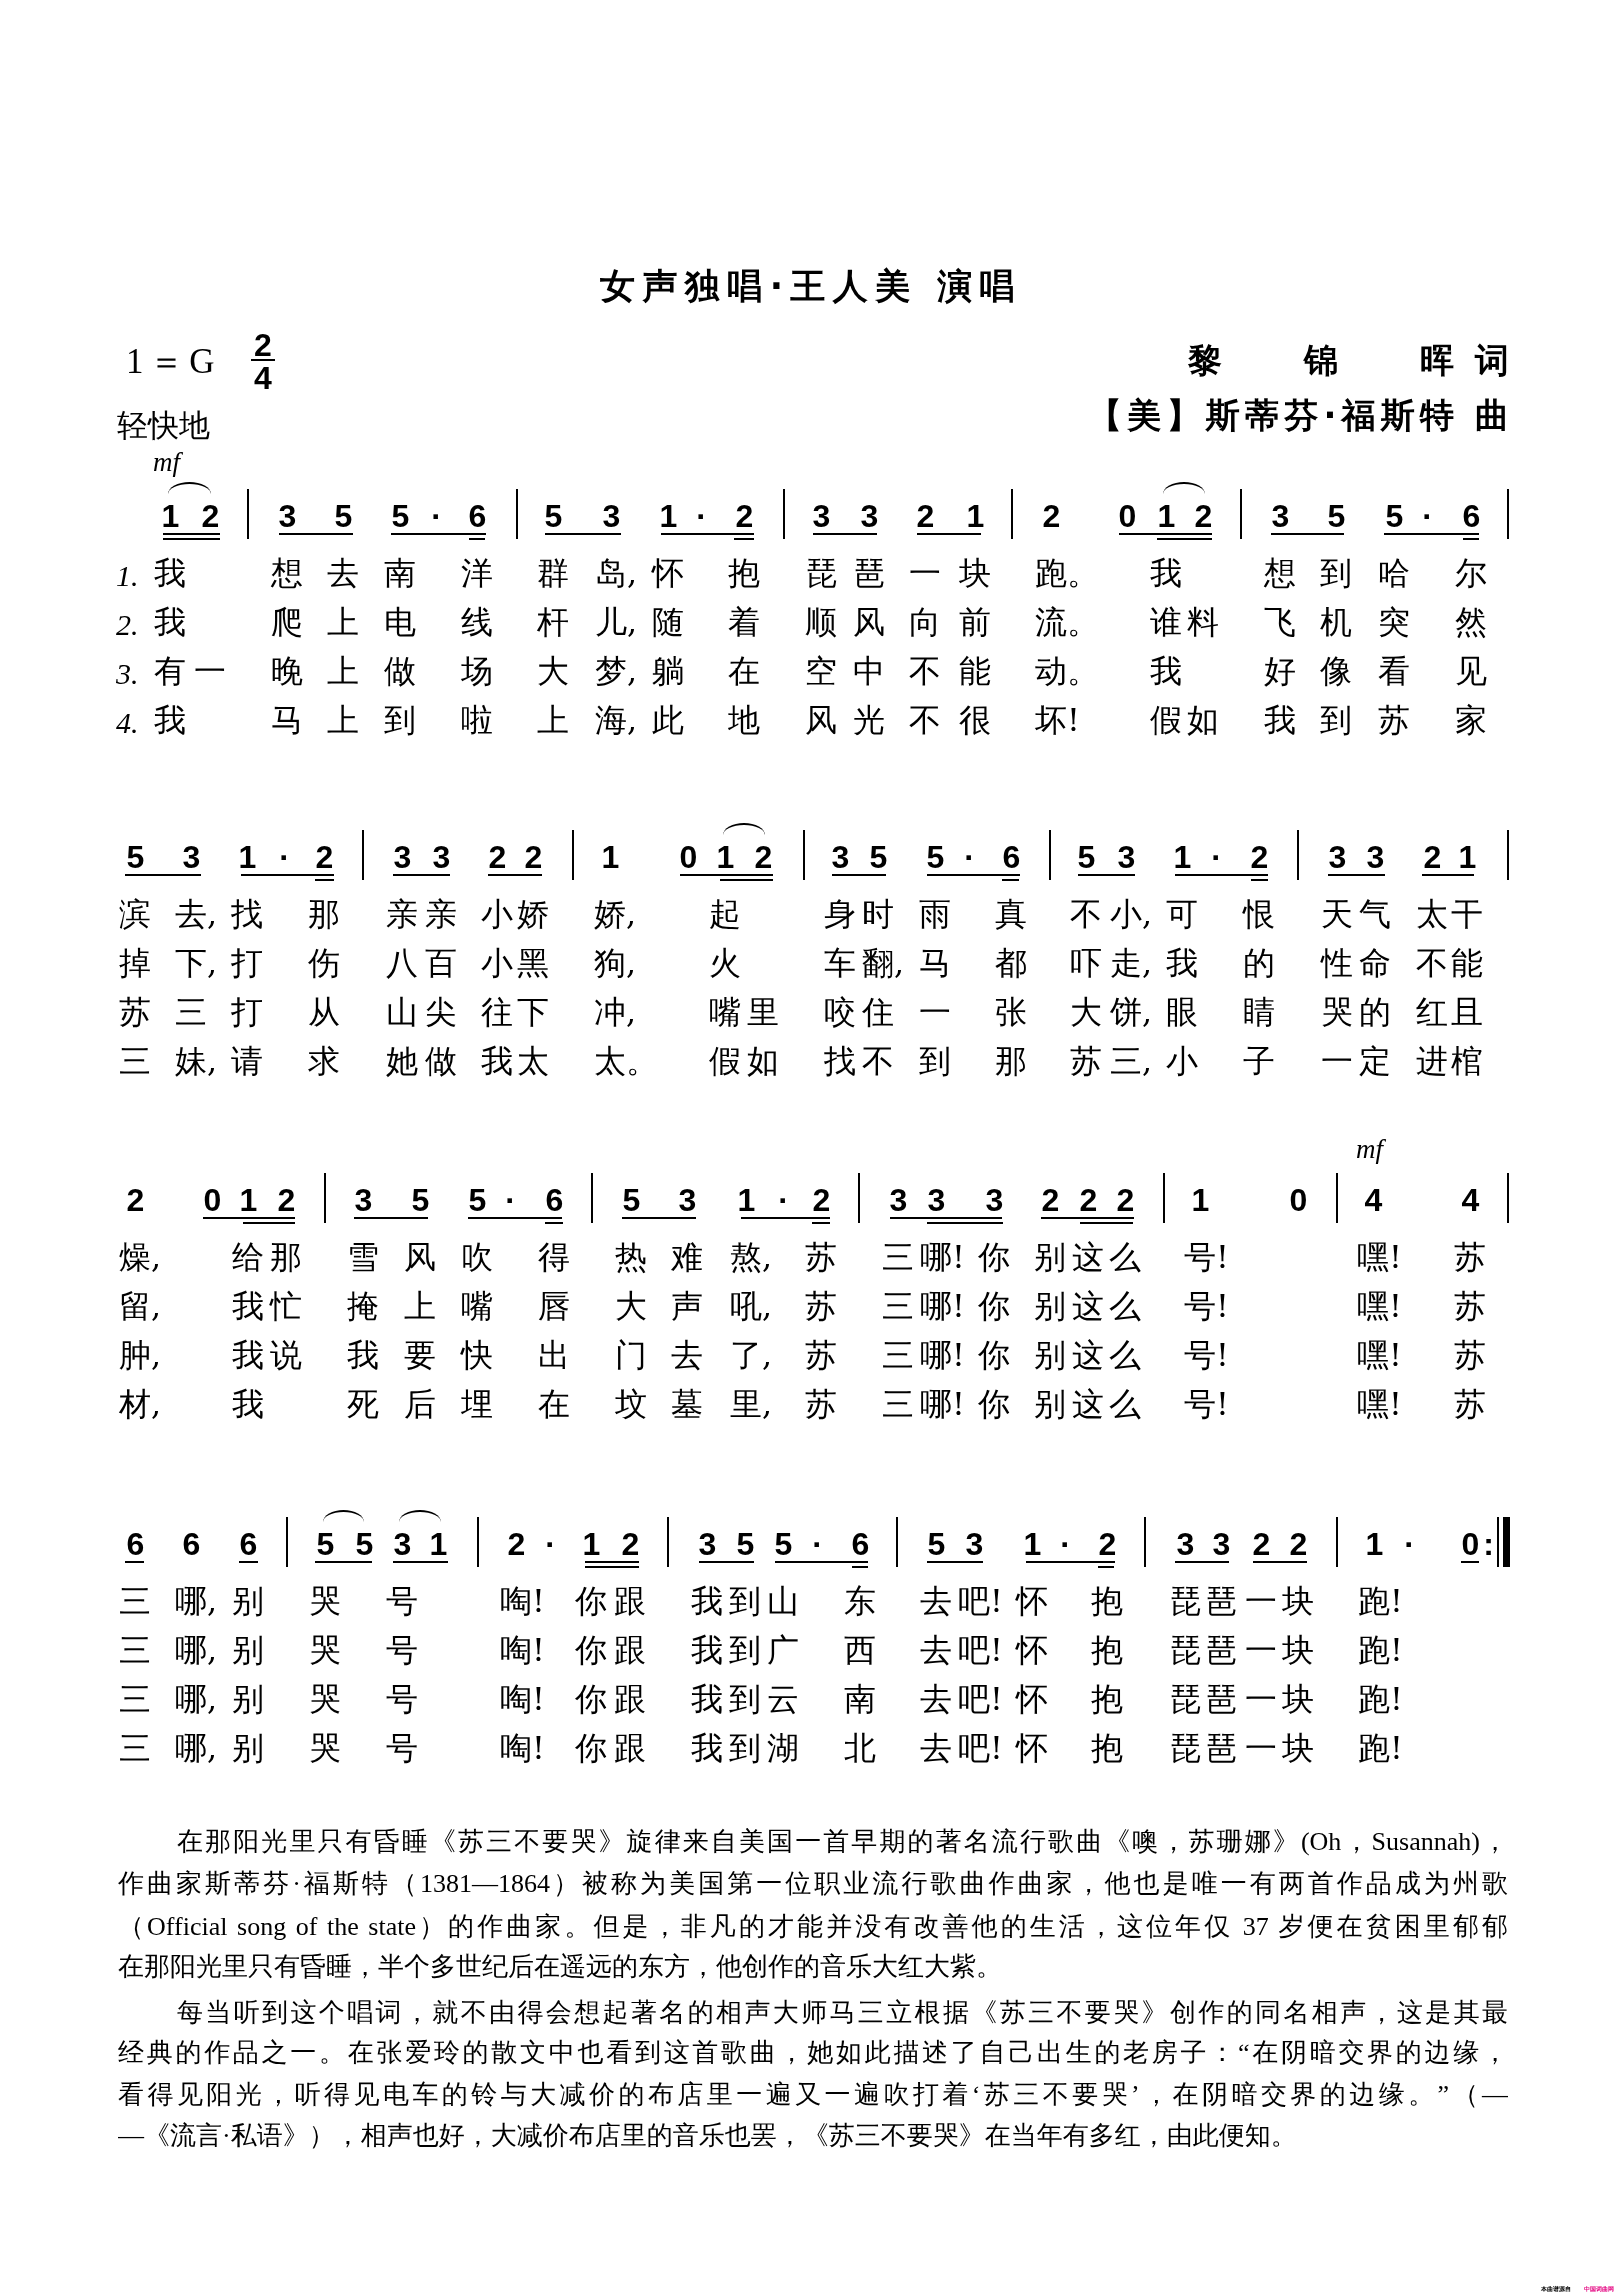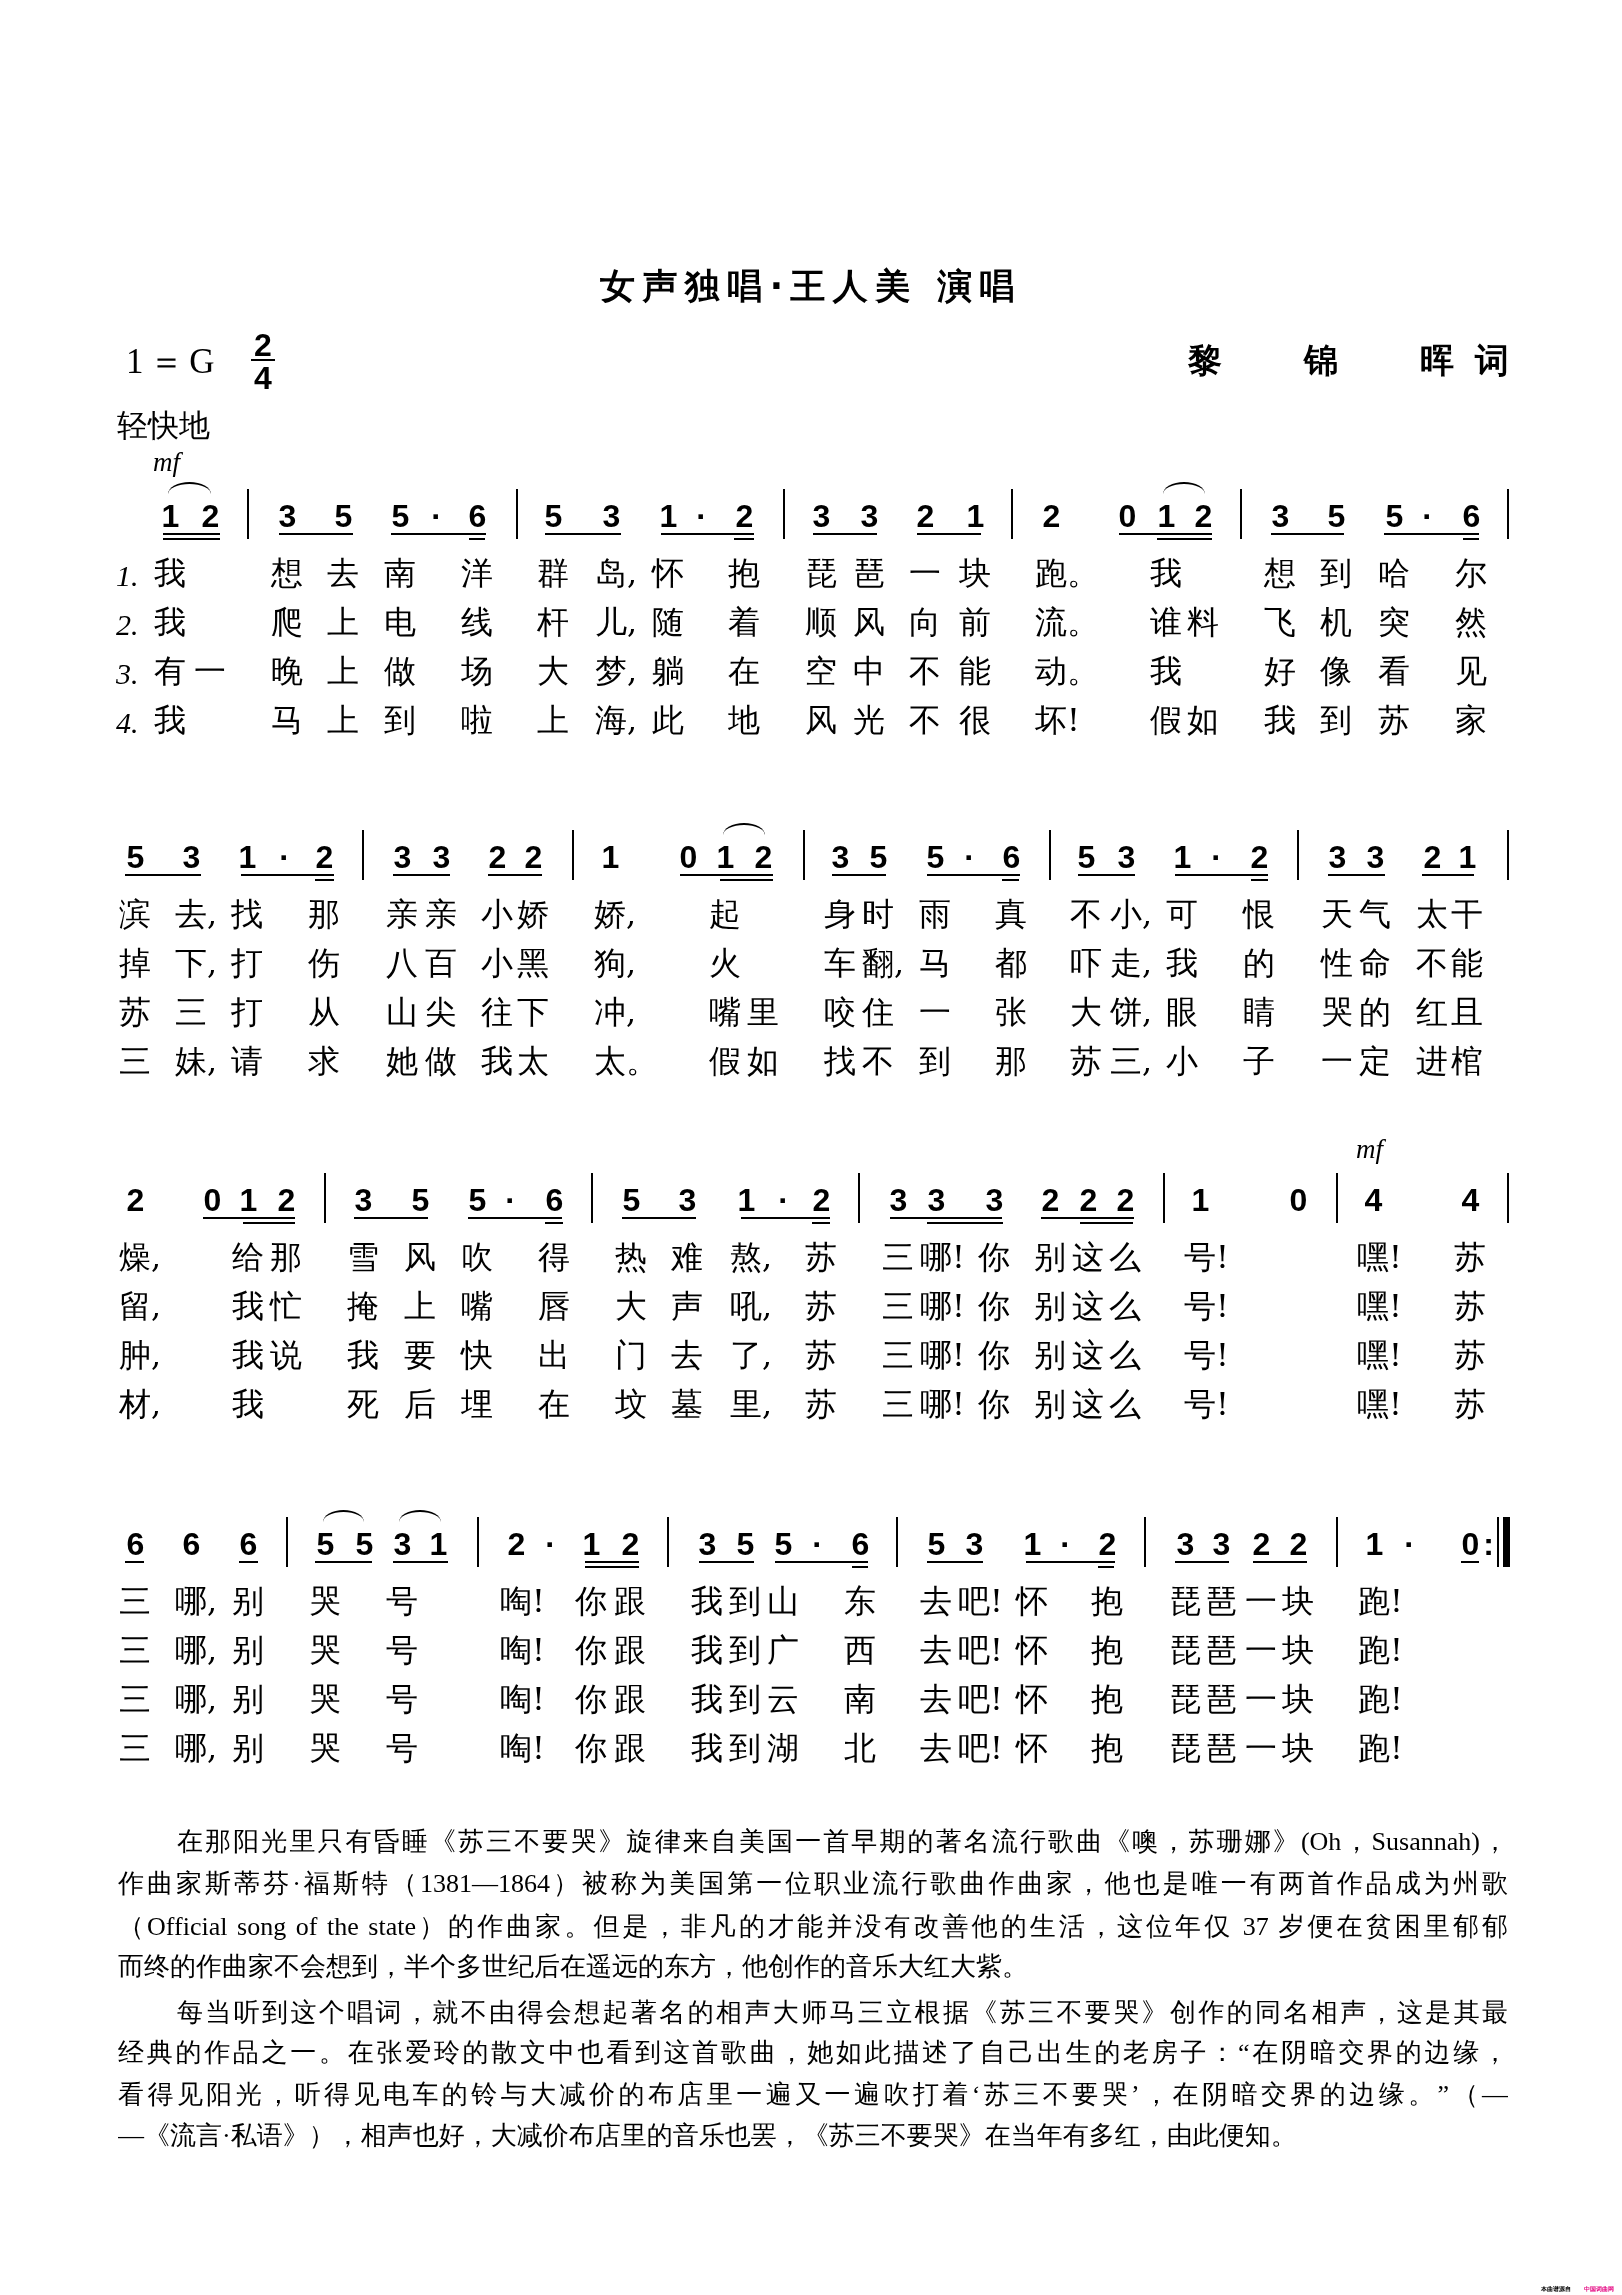--- a/index.html
+++ b/index.html
@@ -55,20 +55,24 @@
     <span class="ts-top">2</span>
     <span class="ts-line"></span>
     <span class="ts-bot">4</span>
   </div>
   <div class="tempo">轻快地</div>
 
   <div class="credit lyr">
     <span class="nm">黎锦晖</span>
     <span class="rl">词</span>
   </div>
+  <div class="credit cmp">
+    <span class="nm">【美】斯蒂芬·福斯特</span>
+    <span class="rl">曲</span>
+  </div>
 
   <div class="sys" style="top:504px">
     <span class="dyn" style="left:153px;top:-55px">mf</span>
     <span class="vn">1.
 2.
 3.
 4.</span>
     <span class="sl" style="left:168px;width:43px"></span>
     <span class="sl" style="left:1163px;width:42px"></span>
 
@@ -833,21 +837,21 @@
       </div>
     <div class="c" style="left:1488px">
         <b>:</b>
       </div>
   </div>
 
   <div>
     <div class="ln ind" style="top:1828px">在那阳光里只有昏睡《苏三不要哭》旋律来自美国一首早期的著名流行歌曲《噢，苏珊娜》(Oh，Susannah)，</div>
     <div class="ln" style="top:1870px">作曲家斯蒂芬·福斯特（1381—1864）被称为美国第一位职业流行歌曲作曲家，他也是唯一有两首作品成为州歌</div>
     <div class="ln" style="top:1913px">（Official song of the state）的作曲家。但是，非凡的才能并没有改善他的生活，这位年仅 37 岁便在贫困里郁郁</div>
-    <div class="ln last" style="top:1953px">而终的作曲家不会想到，半个多世纪后在遥远的东方，他创作的音乐大红大紫。</div>
+    <div class="ln last" style="top:1953px">在那阳光里只有昏睡，半个多世纪后在遥远的东方，他创作的音乐大红大紫。</div>
     <div class="ln ind" style="top:1999px">每当听到这个唱词，就不由得会想起著名的相声大师马三立根据《苏三不要哭》创作的同名相声，这是其最</div>
     <div class="ln" style="top:2039px">经典的作品之一。在张爱玲的散文中也看到这首歌曲，她如此描述了自己出生的老房子：“在阴暗交界的边缘，</div>
     <div class="ln" style="top:2081px">看得见阳光，听得见电车的铃与大减价的布店里一遍又一遍吹打着‘苏三不要哭’，在阴暗交界的边缘。”（—</div>
     <div class="ln last" style="top:2122px">—《流言·私语》），相声也好，大减价布店里的音乐也罢，《苏三不要哭》在当年有多红，由此便知。</div>
   </div>
 
   <span class="wm wm-a">本曲谱源自</span>
   <span class="wm wm-b">中国词曲网</span>
 </div>
 

